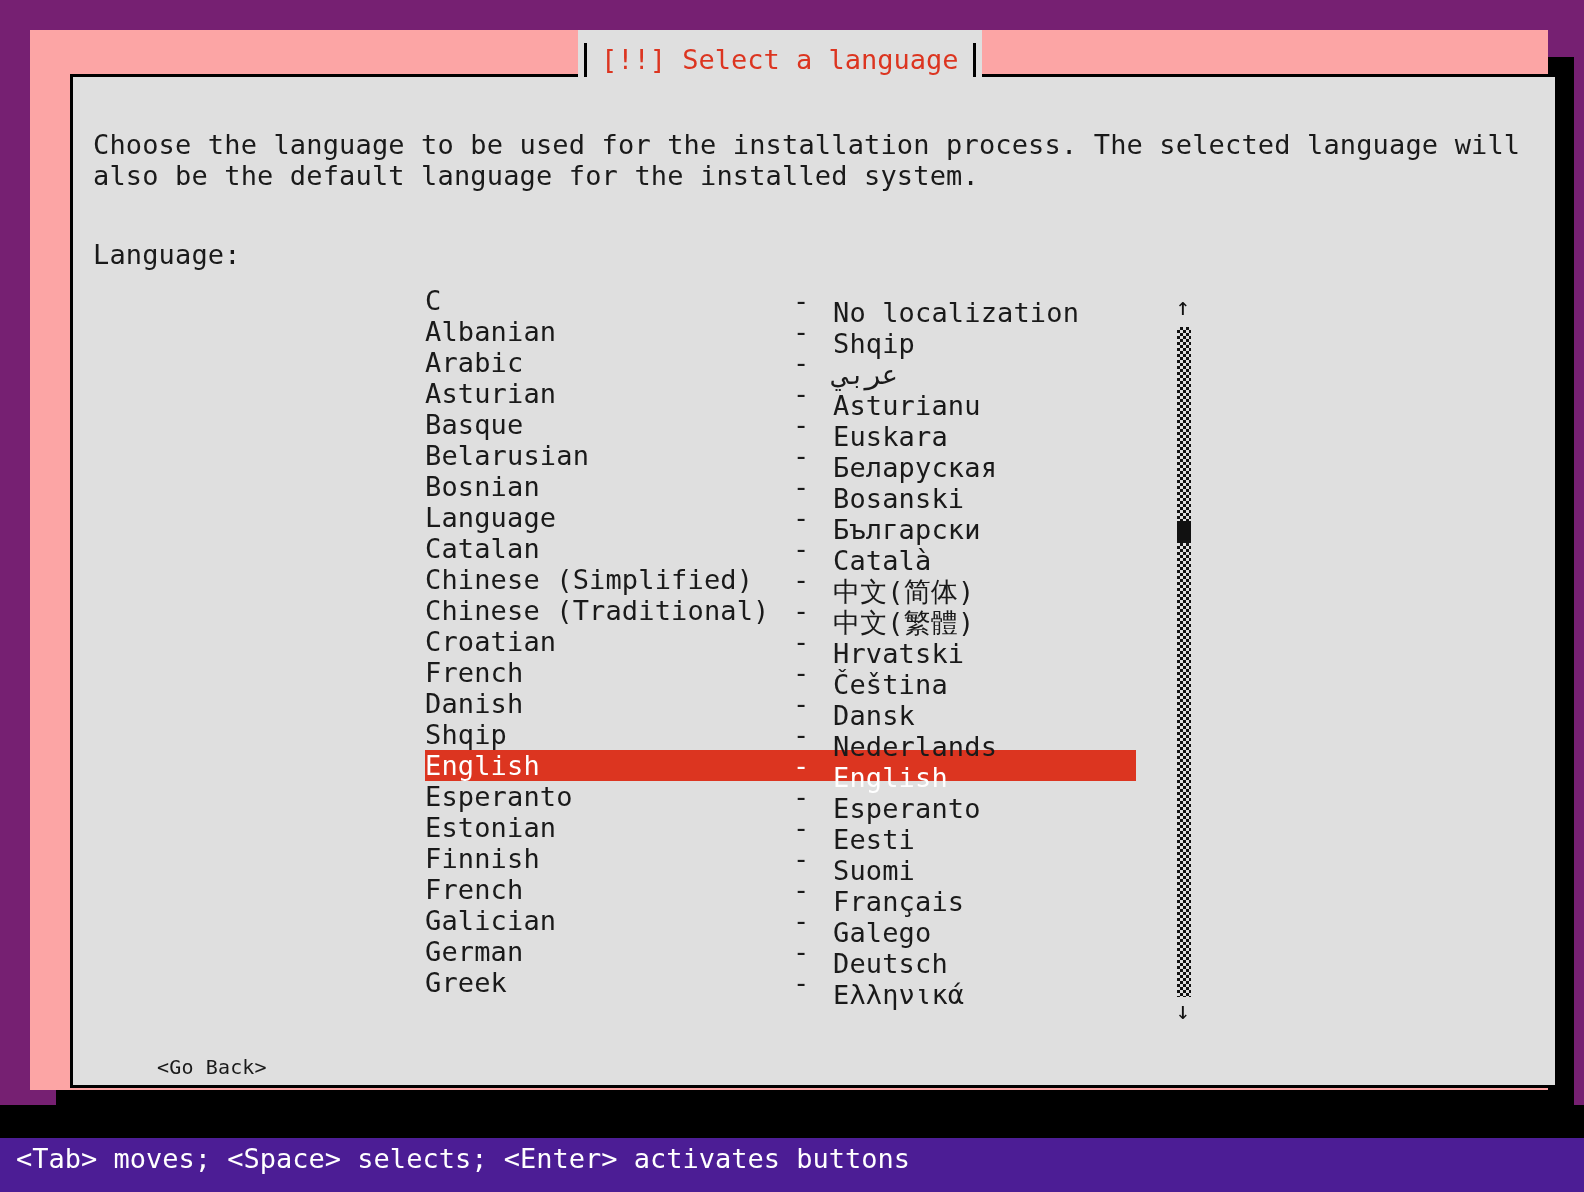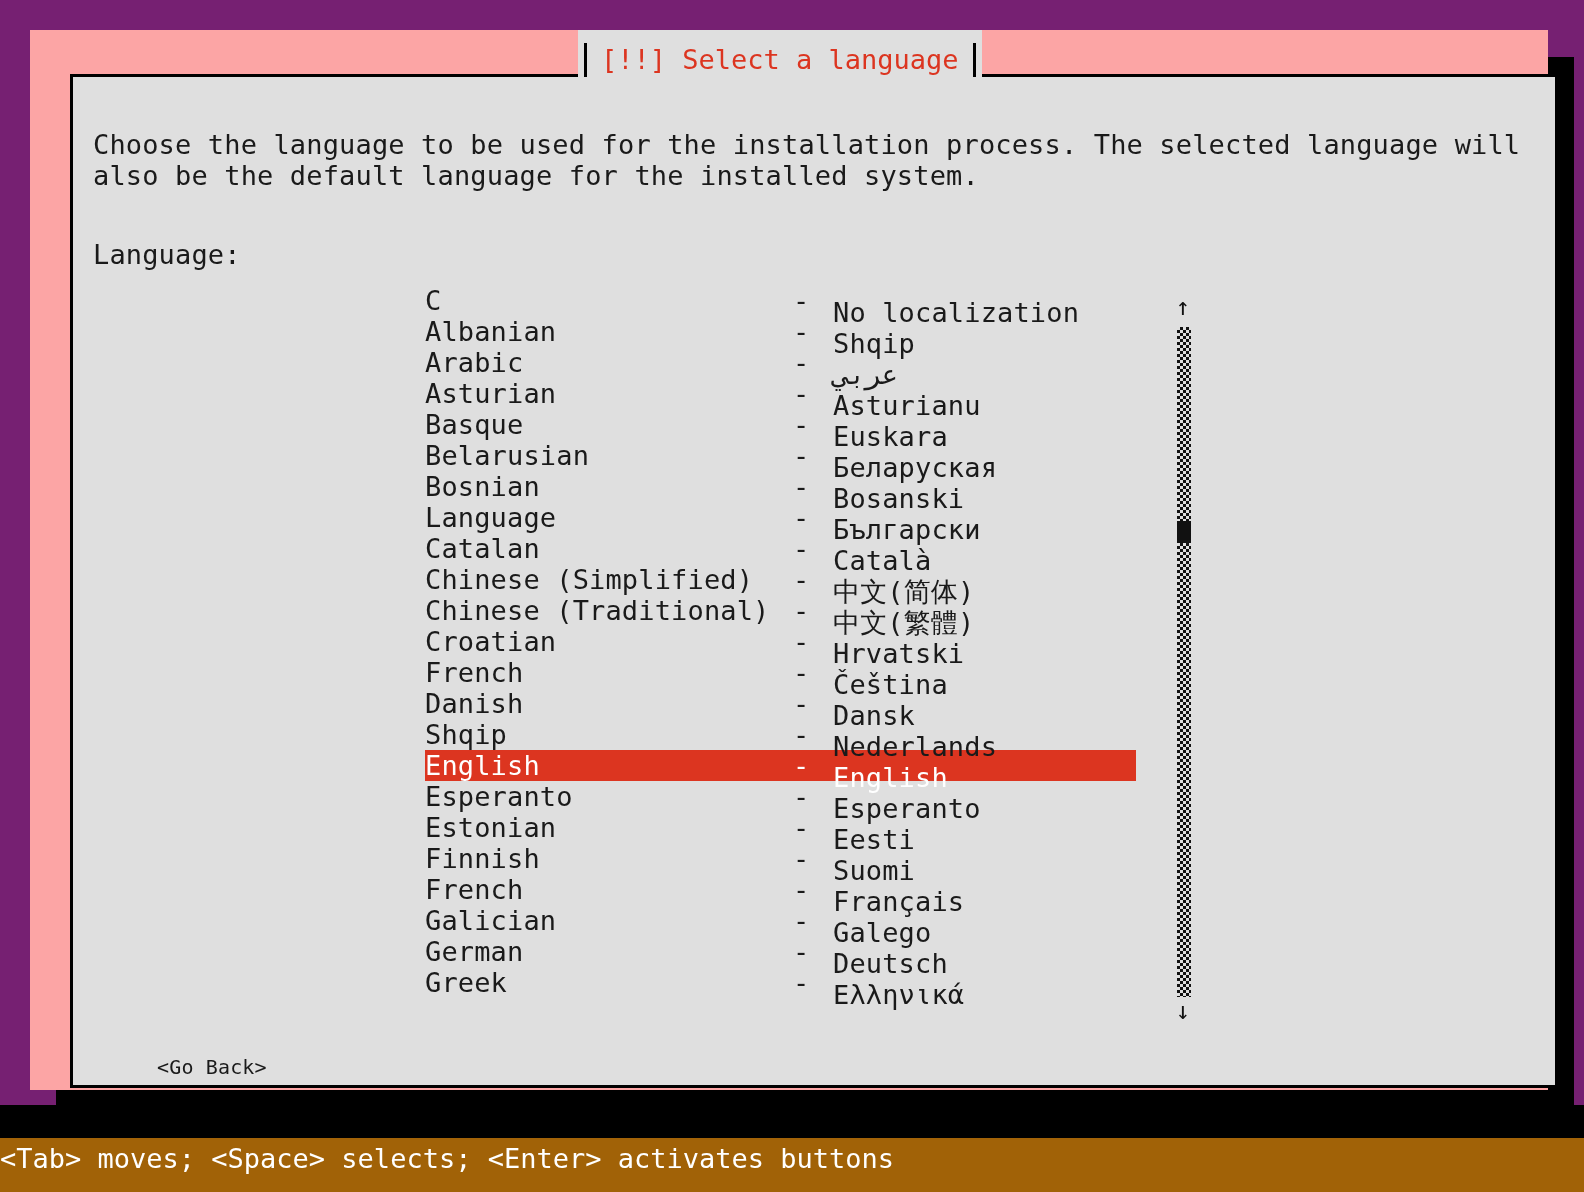--- a/index.html
+++ b/index.html
@@ -218,26 +218,26 @@
     margin-top: 7px;
   }
 
   
   #statusbar {
     position: absolute;
     left: 0;
     top: 1138px;
     width: 1584px;
     height: 54px;
-    background: #a16207;
+    background: #4c1d95;
     color: #ffffff;
     font-size: 27px;
     line-height: 42px;
     white-space: pre;
-    padding-left: 0px;
+    padding-left: 16px;
     box-sizing: border-box;
   }
 </style>
 </head>
 <body>
 
 <div id="screen">
 
   <div class="black-band"></div>
   <div class="dialog-shadow"></div>

